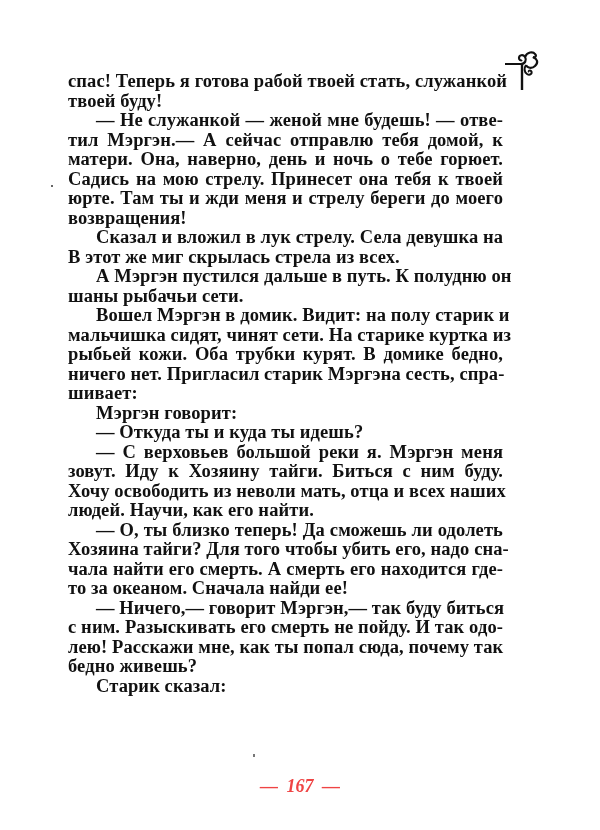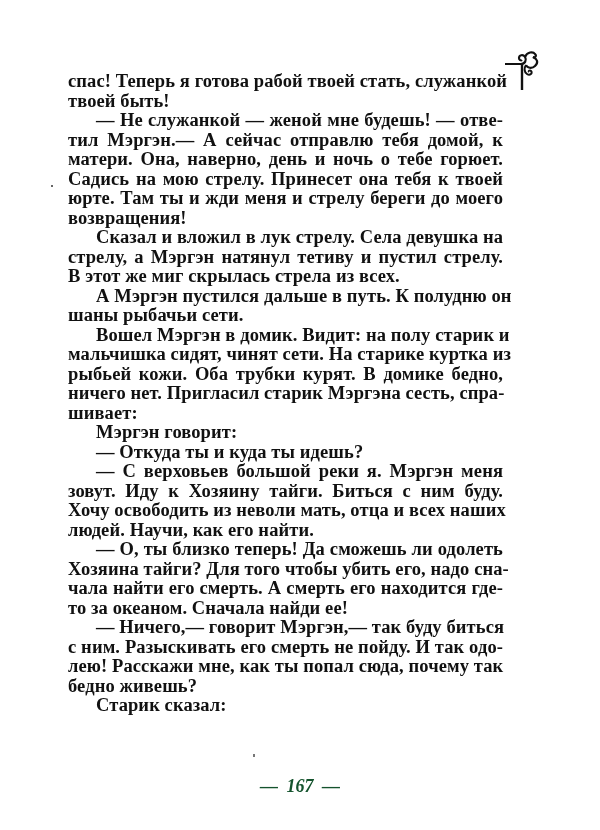--- a/index.html
+++ b/index.html
@@ -71,21 +71,21 @@
     .page-number {
       position: absolute;
       left: 0;
       width: 600px;
       top: 776px;
       text-align: center;
       font-family: "Liberation Serif", "DejaVu Serif", serif;
       font-size: 18px;
       font-weight: bold;
       font-style: italic;
-      color: #14532d;
+      color: #ef4444;
     }
     .page-number .num {
       font-style: italic;
       padding: 0 4px;
     }
   </style>
 </head>
 <body>
 
 <div class="page">
@@ -97,29 +97,28 @@
     <path d="M28 9 C 32 11, 34 14, 30 18 C 27 21, 22 20, 21 17" stroke="#111" stroke-width="2.2" fill="none"></path>
     <path d="M21 17 C 19 20, 19 24, 22 26 C 25 28, 28 25, 26 23 C 25 22, 23 23, 24 24" stroke="#111" stroke-width="2" fill="none"></path>
     <path d="M17 16 L 17 42" stroke="#111" stroke-width="2.4" fill="none"></path>
   </svg>
 
   <div class="stray-mark"></div>
   <div class="stray-mark2"></div>
 
   <div class="text-block">
     <span class="line">спас! Теперь я готова рабой твоей стать, служанкой</span>
-    <span class="line last">твоей быть!</span>
+    <span class="line last">твоей буду!</span>
     <span class="line indent">— Не служанкой — женой мне будешь! — отве-</span>
     <span class="line">тил Мэргэн.— А сейчас отправлю тебя домой, к</span>
     <span class="line">матери. Она, наверно, день и ночь о тебе горюет.</span>
     <span class="line">Садись на мою стрелу. Принесет она тебя к твоей</span>
     <span class="line">юрте. Там ты и жди меня и стрелу береги до моего</span>
     <span class="line last">возвращения!</span>
     <span class="line indent">Сказал и вложил в лук стрелу. Села девушка на</span>
-    <span class="line">стрелу, а Мэргэн натянул тетиву и пустил стрелу.</span>
     <span class="line last">В этот же миг скрылась стрела из всех.</span>
     <span class="line indent">А Мэргэн пустился дальше в путь. К полудню он</span>
     <span class="line last">шаны рыбачьи сети.</span>
     <span class="line indent">Вошел Мэргэн в домик. Видит: на полу старик и</span>
     <span class="line">мальчишка сидят, чинят сети. На старике куртка из</span>
     <span class="line">рыбьей кожи. Оба трубки курят. В домике бедно,</span>
     <span class="line">ничего нет. Пригласил старик Мэргэна сесть, спра-</span>
     <span class="line last">шивает:</span>
     <span class="line indent last">Мэргэн говорит:</span>
     <span class="line indent last">— Откуда ты и куда ты идешь?</span>

